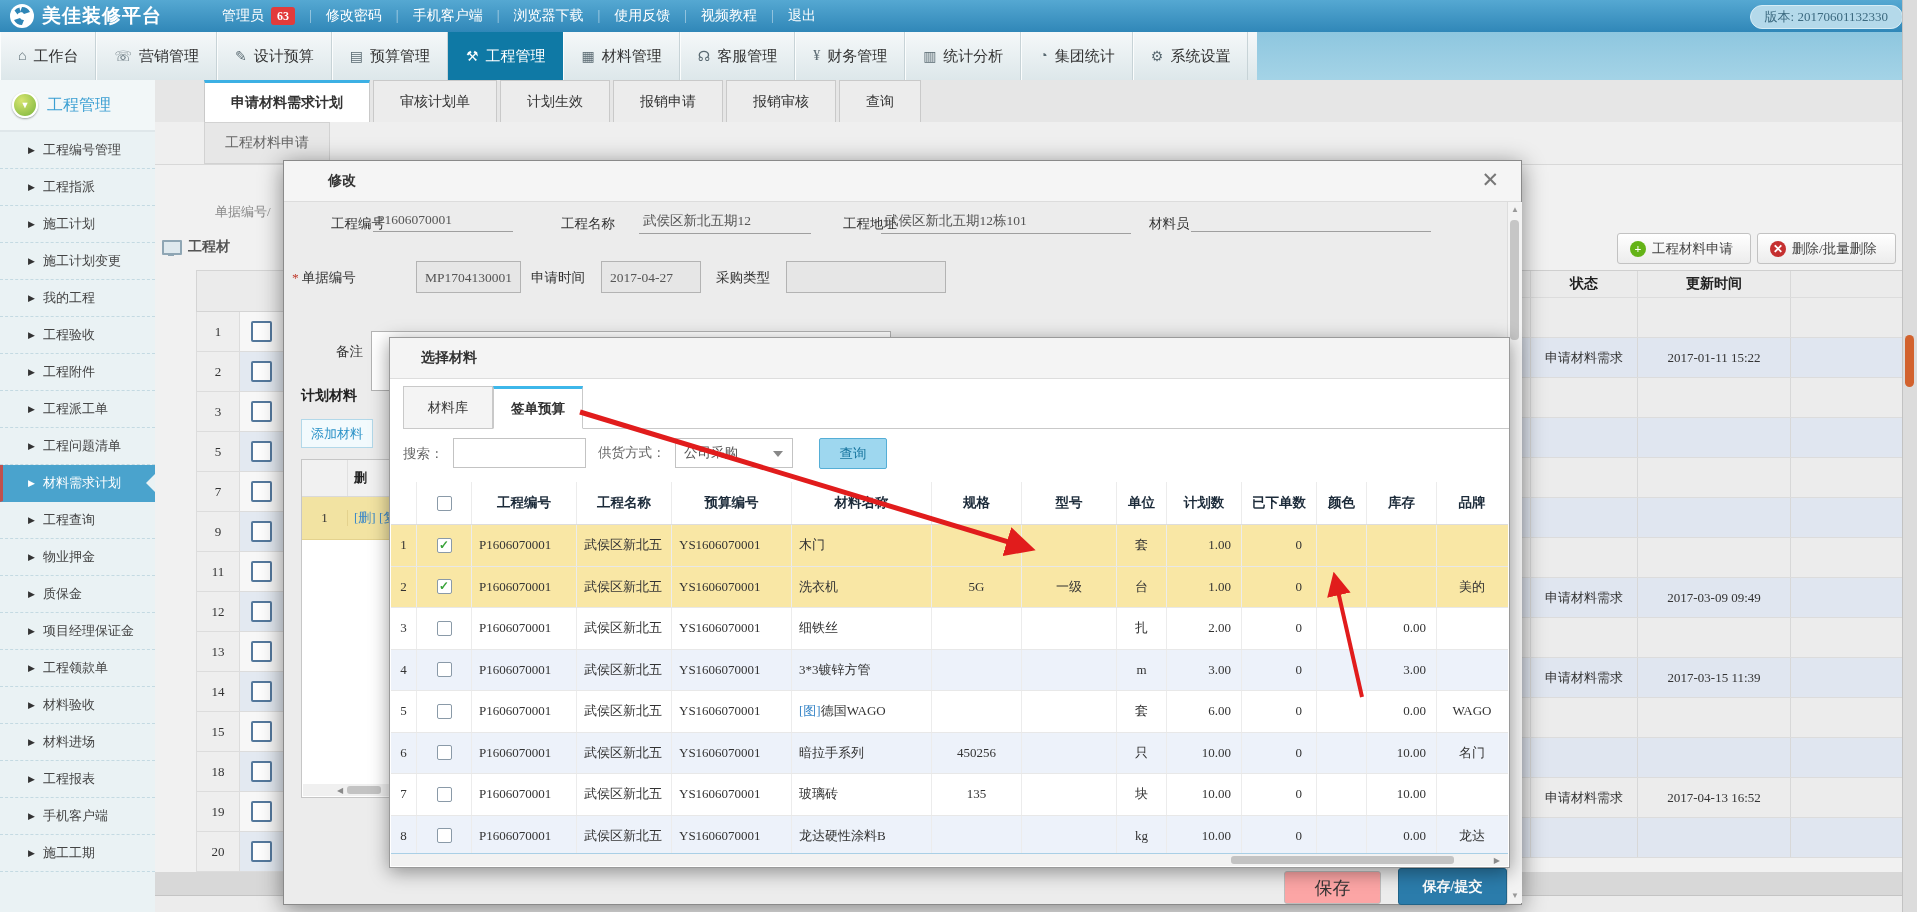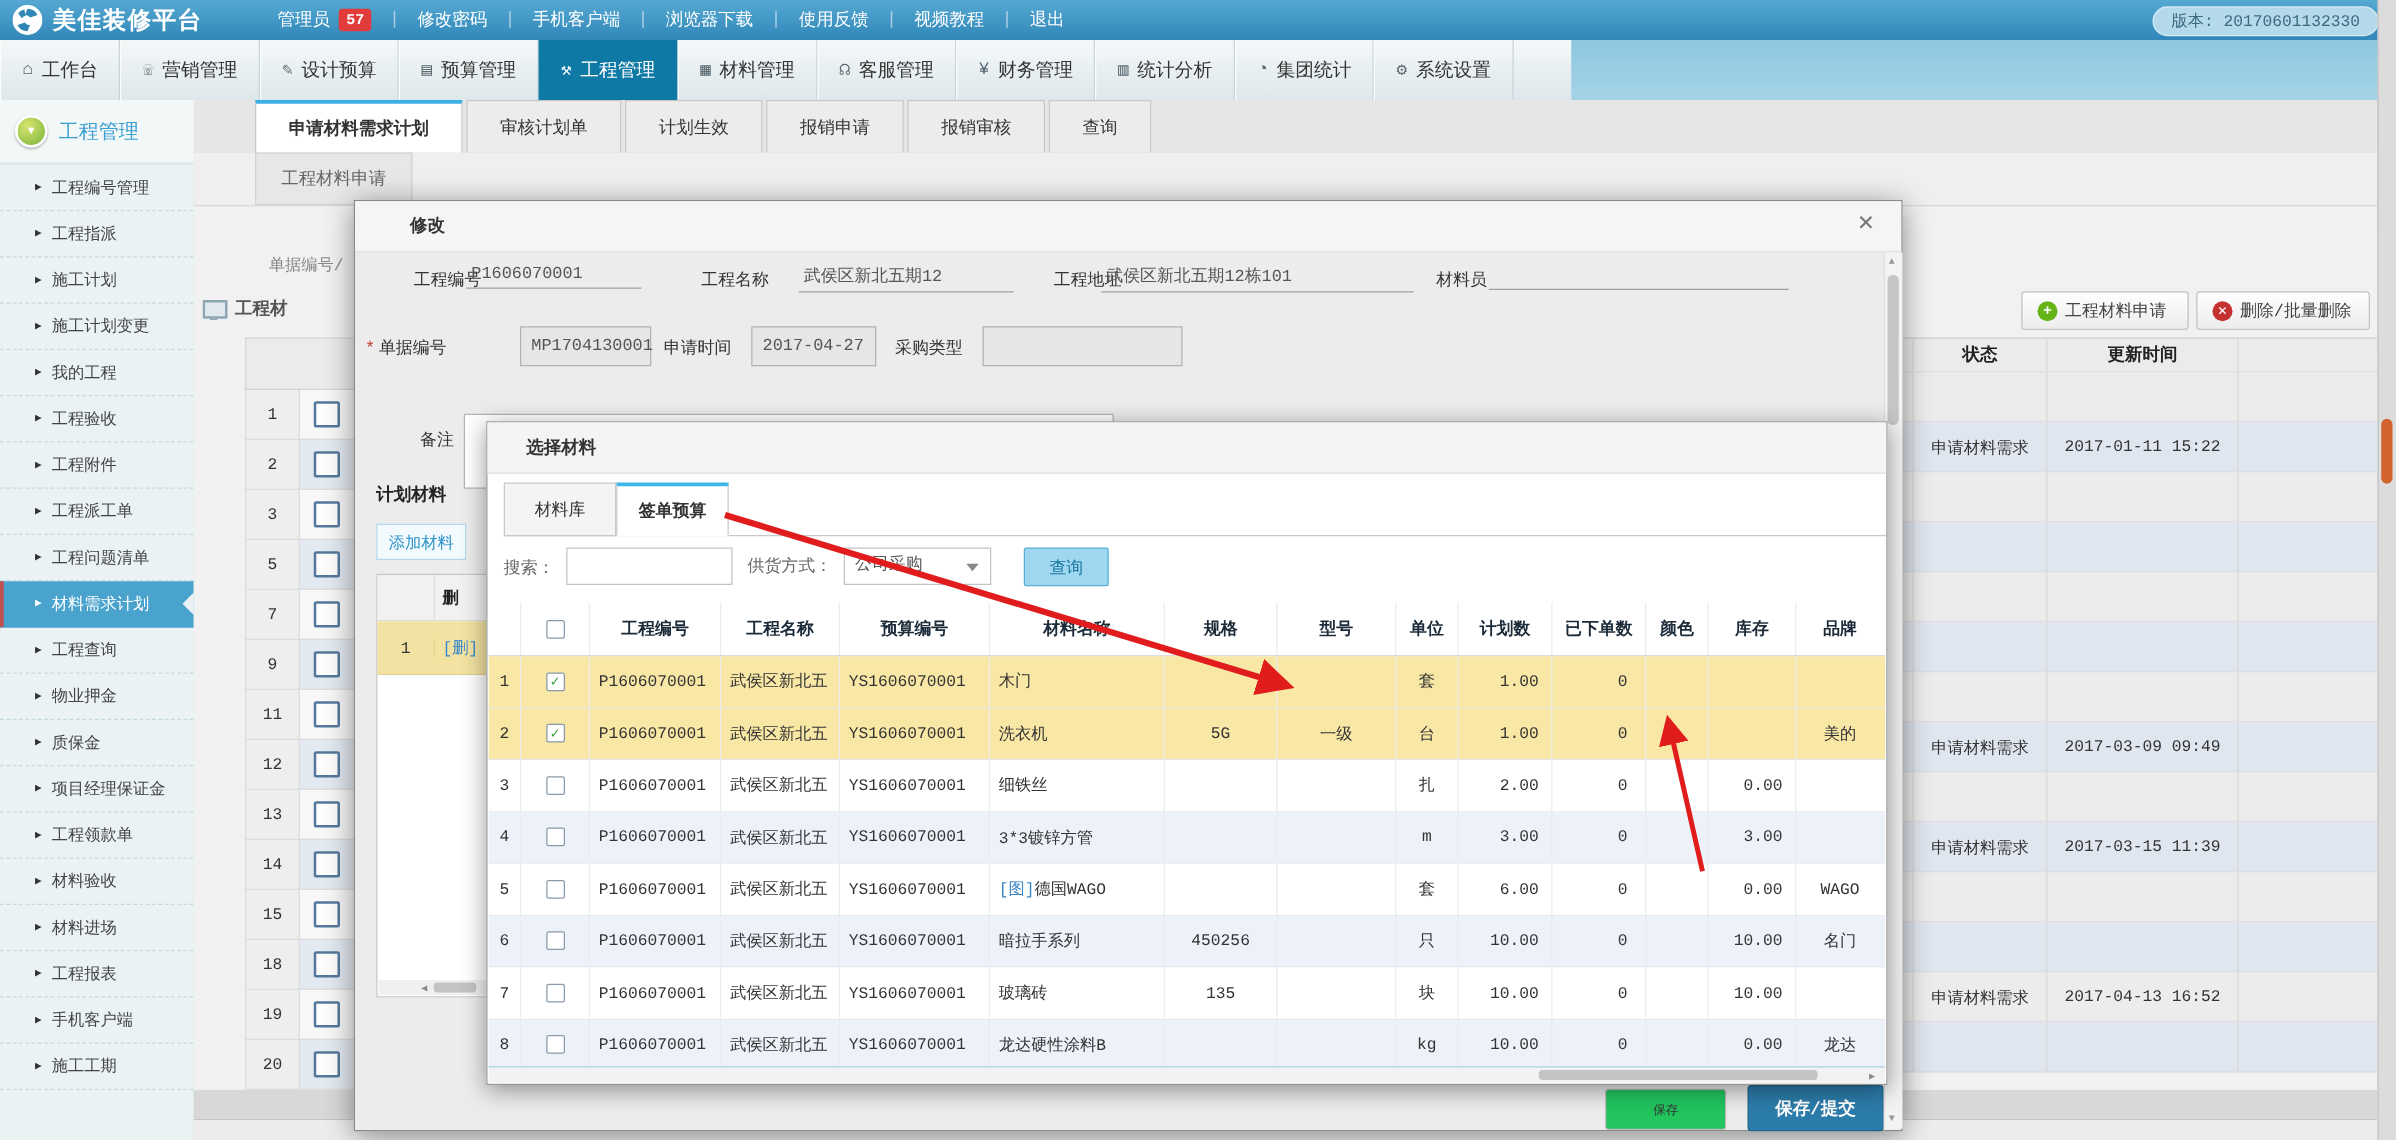--- a/index.html
+++ b/index.html
@@ -1,17 +1,17 @@
 <!DOCTYPE html>
 <html><head>
 <meta charset="utf-8">
 <style>
   html,body{margin:0;padding:0;background:#9abfd0;}
   #app{position:relative;width:1917px;height:912px;overflow:hidden;
-       font-family:Liberation Mono, monospace;
+       font-family:Liberation Serif, serif;
        background:linear-gradient(180deg,#7fbeda 0px,#a9d6e8 90px,#cde8f2 200px,#e4f2f8 420px,#eef6fa 912px);}
   
   #topbar{position:absolute;left:0;top:0;width:1917px;height:32px;
           background:linear-gradient(180deg,#55a8d2,#3087b8);display:flex;align-items:center;color:#fff;}
   #logo{width:24px;height:24px;margin-left:10px;}
   #brand{font-size:19px;font-weight:bold;margin-left:8px;letter-spacing:1px;}
   #tmenu{display:flex;align-items:center;font-size:14px;margin-left:60px;}
   #tmenu .sep{margin:0 14px;opacity:.55;}
   #badge{background:#e23b3b;color:#fff;border-radius:3px;padding:0 6px;height:18px;line-height:18px;font-size:12px;margin-left:7px;font-weight:bold;}
   #version{position:absolute;right:14px;top:5px;background:#b4d9ea;border:1px solid #d6edf6;color:#3c6a80;
@@ -104,22 +104,22 @@
   #m-plantable{position:absolute;left:17px;top:298px;width:300px;height:339px;background:#fff;border:1px solid #c6c6c6;box-sizing:border-box;}
   #m-plantable .ph{height:36px;background:#f1f1f1;border-bottom:1px solid #d9d9d9;display:flex;align-items:center;font-size:13px;color:#222;font-weight:bold;}
   #m-plantable .ph .n{width:45px;border-right:1px solid #e0e0e0;height:100%;}
   #m-plantable .ph .d{padding-left:6px;}
   #m-plantable .pr{height:42px;background:#f2e3a2;border-bottom:1px solid #e4d28e;display:flex;align-items:center;font-size:13px;}
   #m-plantable .pr .n{width:45px;text-align:center;color:#333;border-right:1px solid #e4d28e;}
   #m-plantable .pr .lnk{color:#3a87c8;padding-left:6px;white-space:nowrap;}
   #m-planhs{position:absolute;left:1px;bottom:1px;height:12px;right:1px;background:#f0f0f0;}
   #m-planhs .arr{position:absolute;left:34px;top:2px;font-size:8px;color:#8a8a8a;}
   #m-planhs .th{position:absolute;left:44px;top:2px;width:34px;height:8px;background:#c3c3c3;border-radius:3px;}
-  #m-foot-save{position:absolute;left:1000px;top:710px;width:97px;height:33px;background:#22c55e;border:1px solid #bdbdbd;
-               border-radius:3px;font-size:10px;color:#333;display:flex;align-items:center;justify-content:center;box-sizing:border-box;}
+  #m-foot-save{position:absolute;left:1000px;top:710px;width:97px;height:33px;background:#fca5a5;border:1px solid #bdbdbd;
+               border-radius:3px;font-size:18px;color:#333;display:flex;align-items:center;justify-content:center;box-sizing:border-box;}
   #m-foot-submit{position:absolute;left:1114px;top:707px;width:109px;height:37px;background:#2b7cab;border:1px solid #216489;
                border-radius:3px;font-size:14px;font-weight:bold;color:#fff;display:flex;align-items:center;justify-content:center;box-sizing:border-box;}
   #m-vsb{position:absolute;left:1223px;top:41px;width:14px;bottom:1px;background:#f3f3f3;border-left:1px solid #ddd;}
   #m-vsb .up,#m-vsb .dn{position:absolute;left:3px;font-size:8px;color:#999;}
   #m-vsb .up{top:3px;} #m-vsb .dn{bottom:3px;}
   #m-vsb .th{position:absolute;left:2px;top:18px;width:9px;height:120px;background:#c6c6c6;border-radius:4px;}
   
   #picker{position:absolute;left:389px;top:337px;width:1121px;height:531px;background:#fff;
           border:1px solid #9a9a9a;box-shadow:0 4px 18px rgba(0,0,0,.4);box-sizing:border-box;}
   #p-title{height:40px;background:#f4f4f4;border-bottom:1px solid #ddd;display:flex;align-items:center;
@@ -176,21 +176,21 @@
   <div id="topbar">
     <svg id="logo" viewBox="0 0 24 24">
       <circle cx="12" cy="12" r="12" fill="#ffffff"></circle>
       <path d="M12 3 a9 9 0 0 1 8 5 l-6 2 a4 4 0 0 0 -4 -2 z" fill="#2f86b6"></path>
       <path d="M12 21 a9 9 0 0 1 -8 -5 l6 -2 a4 4 0 0 0 4 2 z" fill="#2f86b6"></path>
       <path d="M4.5 6.5 a9 9 0 0 1 5 -3 l1 5 a4 4 0 0 0 -3 2 z" fill="#2f86b6"></path>
     </svg>
     <span id="brand">美佳装修平台</span>
     <div id="tmenu">
         <span>管理员</span>
-        <span id="badge">57</span>
+        <span id="badge">63</span>
         <span class="sep">|</span>
         <span>修改密码</span>
         <span class="sep">|</span>
         <span>手机客户端</span>
         <span class="sep">|</span>
         <span>浏览器下载</span>
         <span class="sep">|</span>
         <span>使用反馈</span>
         <span class="sep">|</span>
         <span>视频教程</span>

